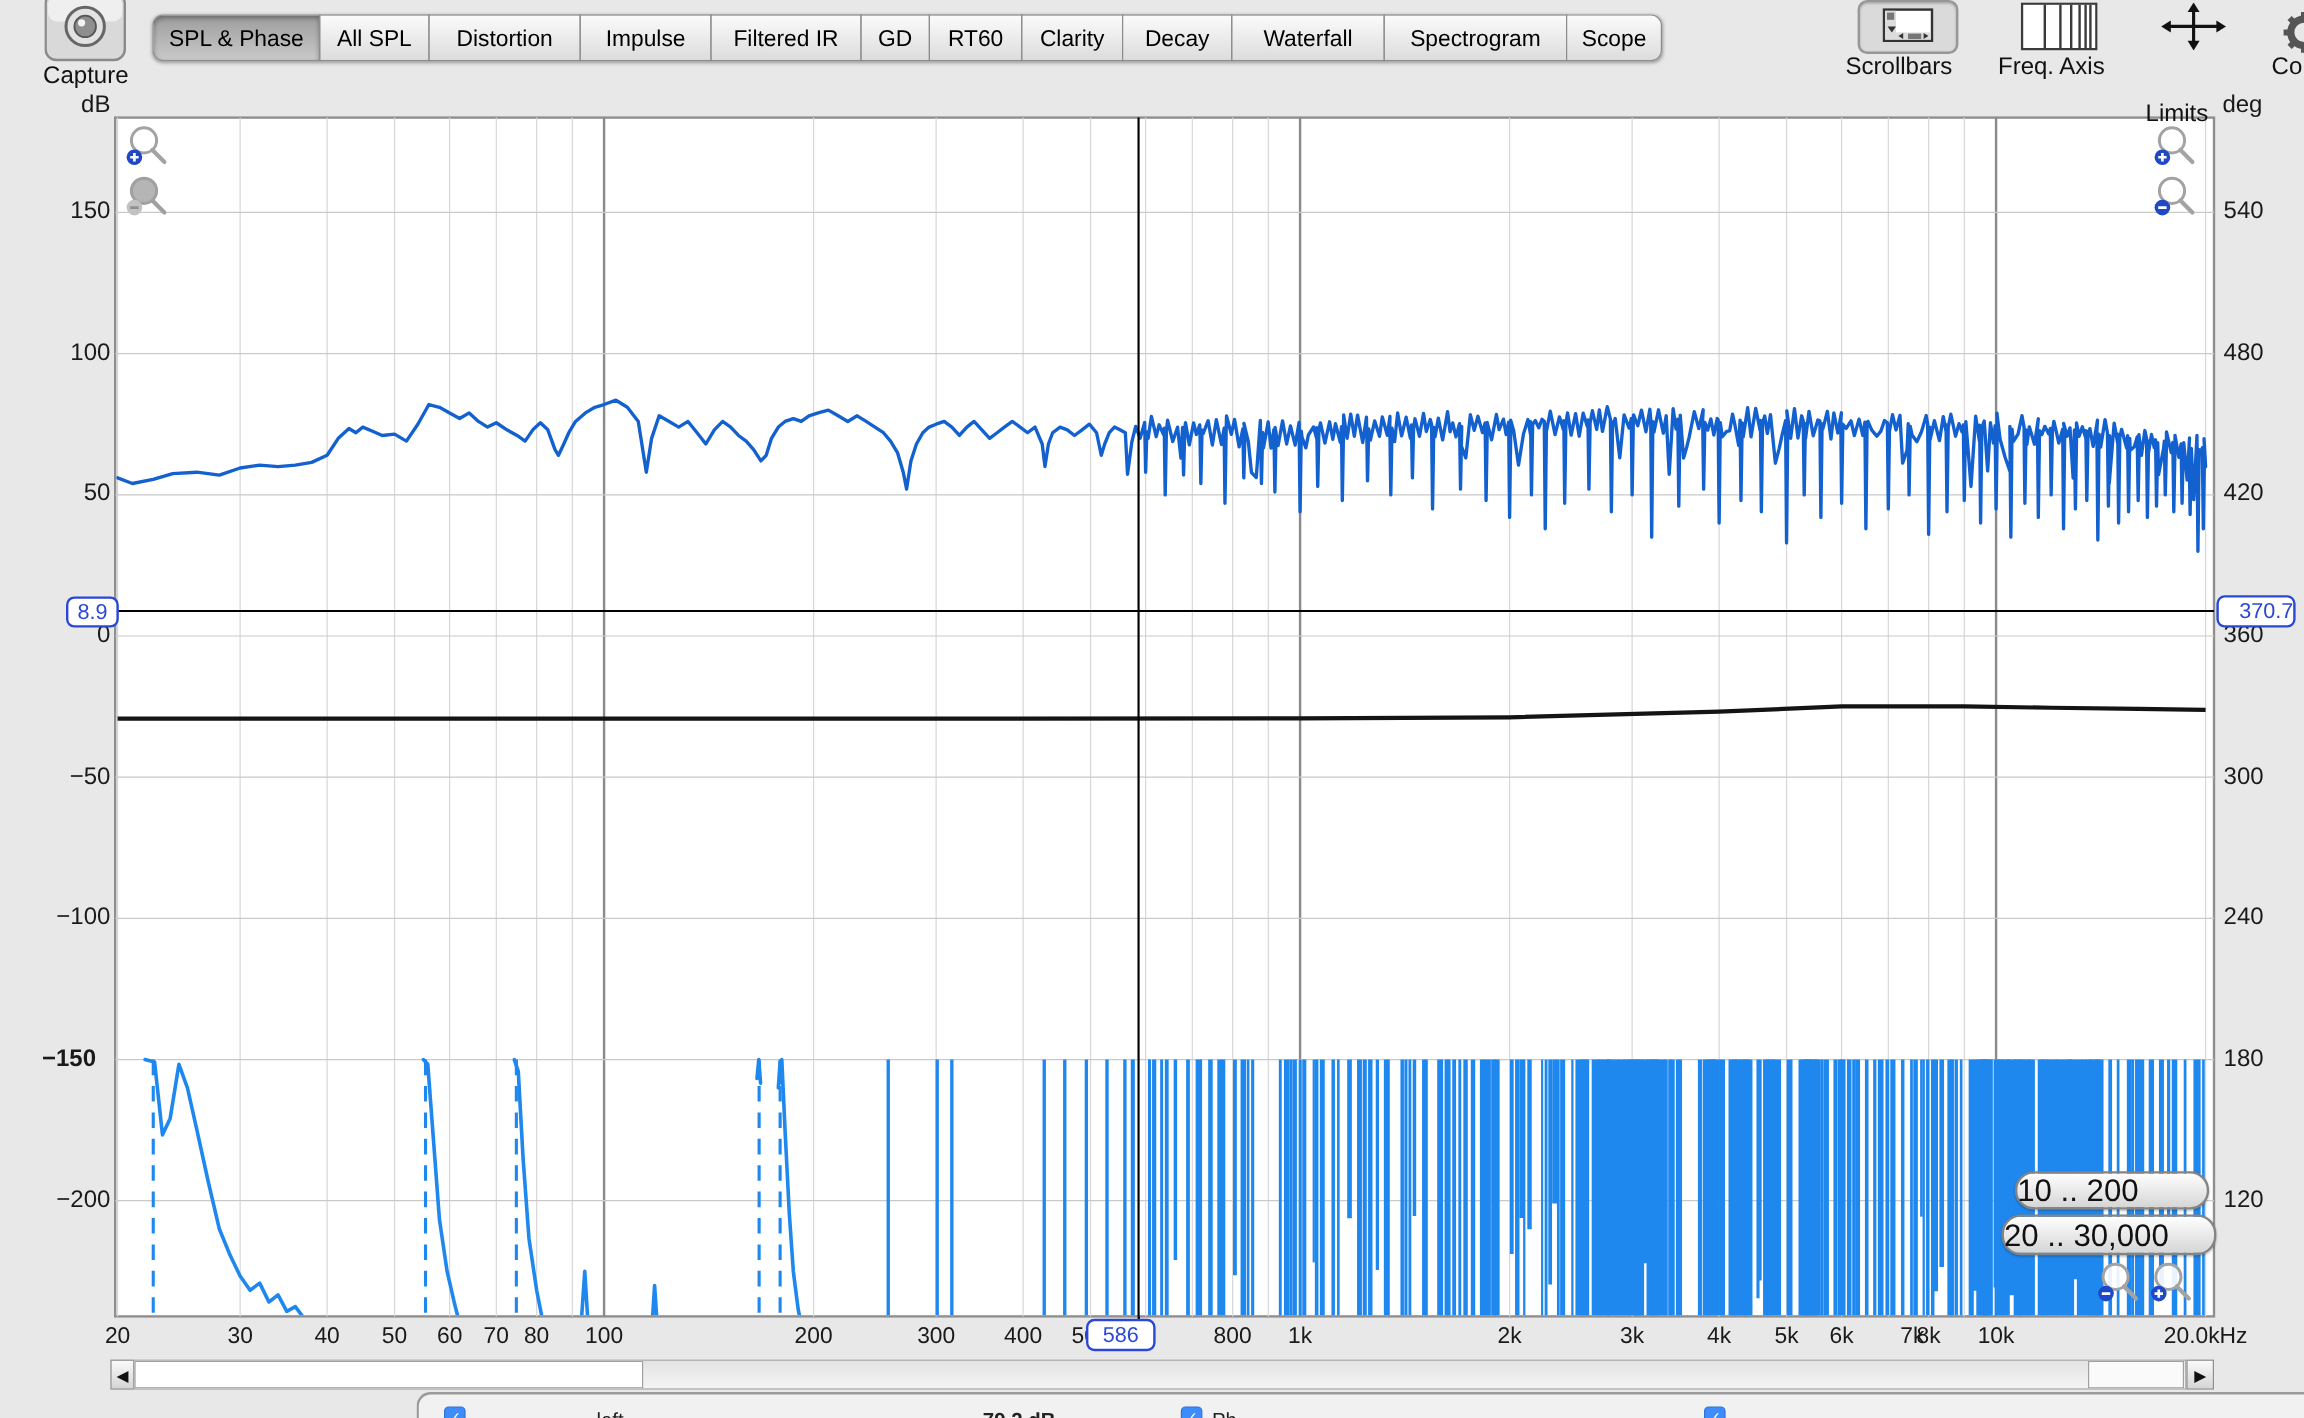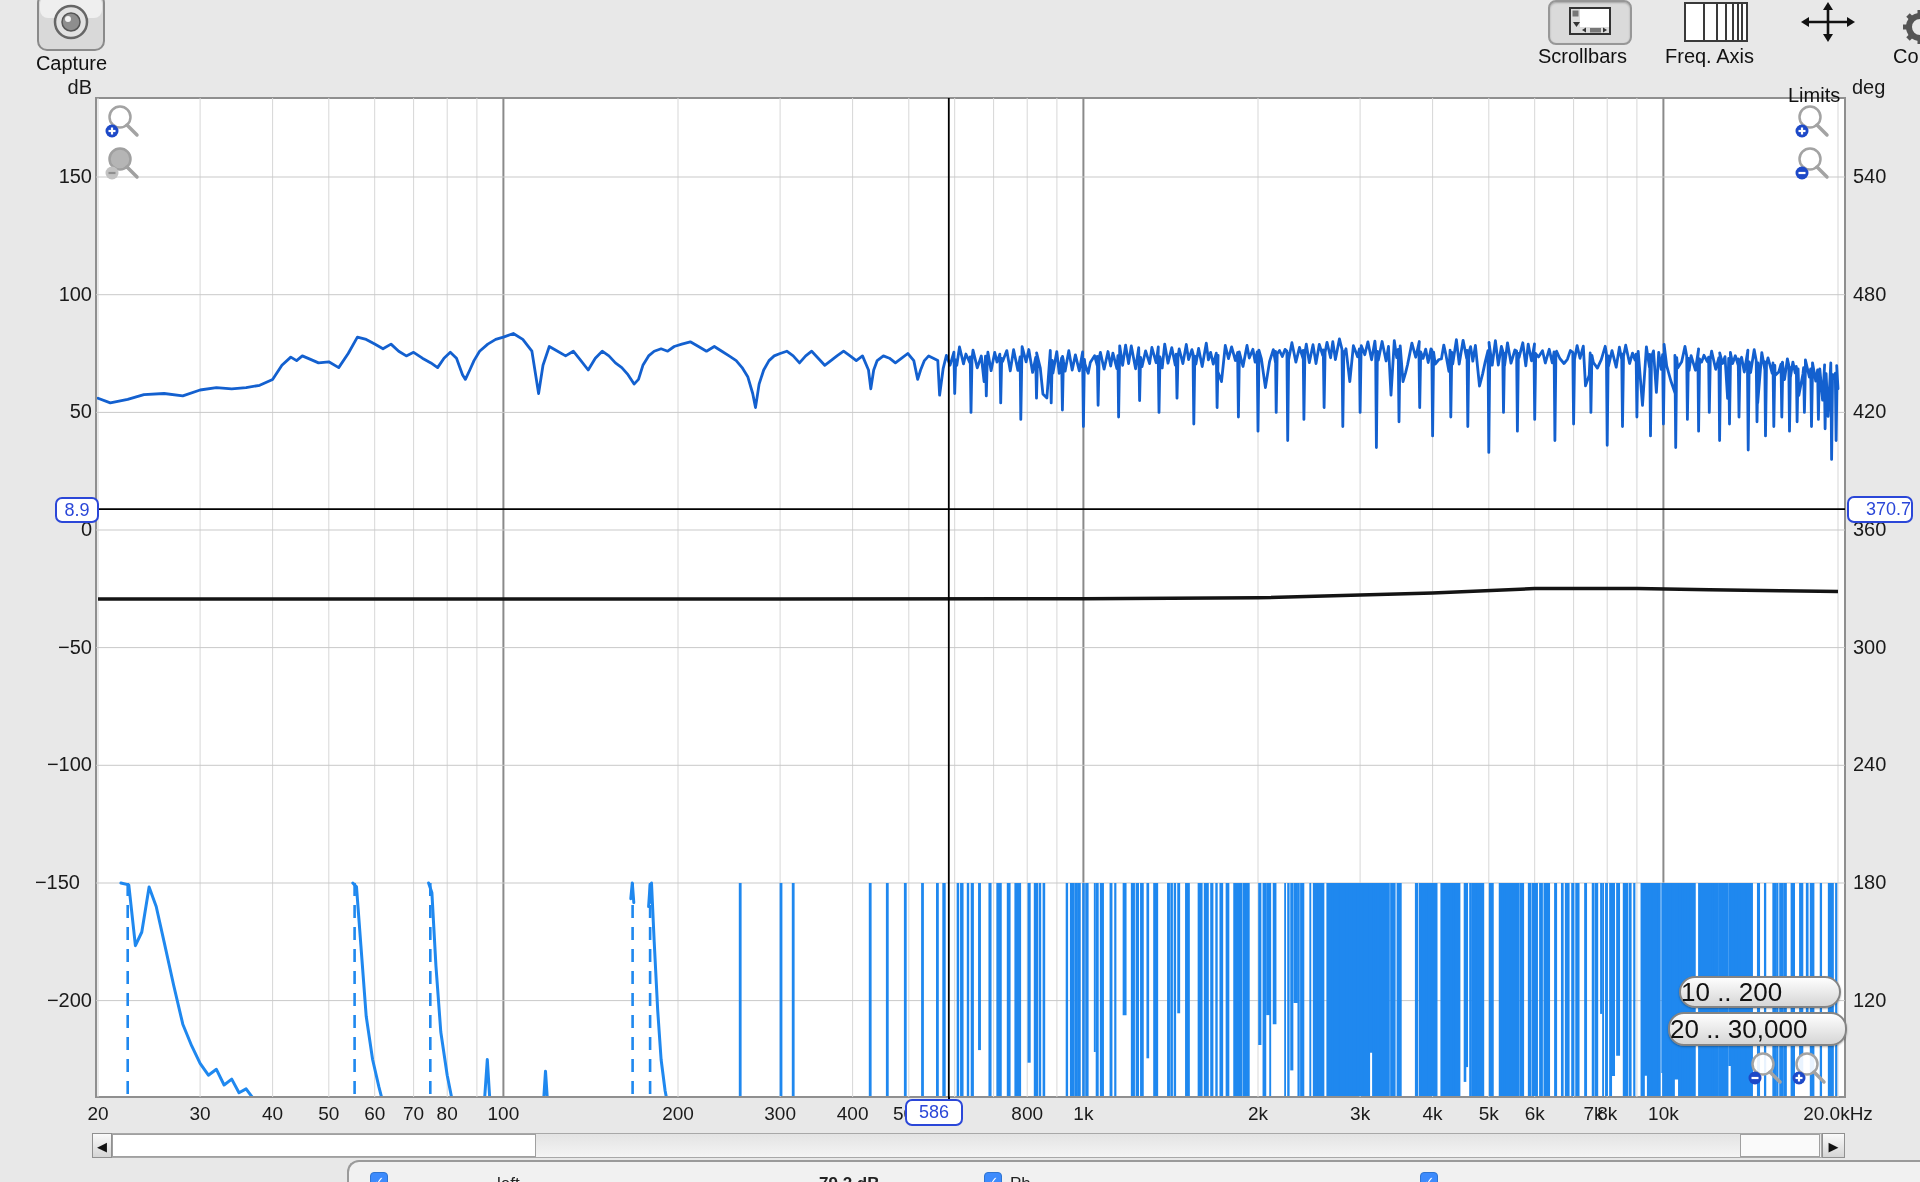--- a/index.html
+++ b/index.html
@@ -324,20 +324,34 @@
       <svg width="68" height="52">
         <rect x="1" y="-6" width="66" height="56" rx="9" fill="#d9d9d9" stroke="#8a8a8a" stroke-width="2"></rect>
         <rect x="3" y="-4" width="62" height="22" rx="8" fill="#efefef"></rect>
         <circle cx="34" cy="22" r="16" fill="#e2e2e2" stroke="#666" stroke-width="2.5"></circle>
         <circle cx="34" cy="22" r="9" fill="#8e8e8e" stroke="#555" stroke-width="1.5"></circle>
         <circle cx="31" cy="19" r="3" fill="#f2f2f2"></circle>
       </svg>
     </div>
     <div class="abs cap-label" style="left:14px;top:52px;width:115px;text-align:center;">Capture</div>
 
+    <div class="abs tabbar" id="tabbar" style="left:127px;top:12px;">
+        <div class="tab first selected" style="width: 140px;">SPL &amp; Phase</div>
+        <div class="tab" style="width: 92px;">All SPL</div>
+        <div class="tab" style="width: 127px;">Distortion</div>
+        <div class="tab" style="width: 110px;">Impulse</div>
+        <div class="tab" style="width: 126px;">Filtered IR</div>
+        <div class="tab" style="width: 58px;">GD</div>
+        <div class="tab" style="width: 78px;">RT60</div>
+        <div class="tab" style="width: 85px;">Clarity</div>
+        <div class="tab" style="width: 92px;">Decay</div>
+        <div class="tab" style="width: 128px;">Waterfall</div>
+        <div class="tab" style="width: 153px;">Spectrogram</div>
+        <div class="tab last" style="width: 80px;">Scope</div>
+      </div>
 
     <div class="abs pressed-btn" style="left:1548px;top:0;width:80px;height:41px;">
       <svg width="80" height="41">
         <rect x="20" y="6" width="40" height="26" fill="#ffffff" stroke="#333" stroke-width="2"></rect>
         <rect x="21" y="7" width="9" height="24" fill="#dcdcdc"></rect>
         <rect x="22.5" y="8.5" width="6" height="6" fill="#777"></rect>
         <polygon points="23,20 30,20 26.5,25" fill="#333"></polygon>
         <rect x="30" y="25" width="29" height="6" fill="#dcdcdc"></rect>
         <polygon points="32,28 36,25.5 36,30.5" fill="#333"></polygon>
         <rect x="40" y="26" width="11" height="4.5" fill="#777"></rect>
@@ -392,21 +406,21 @@
   <div class="abs axis-unit" style="left:40px;top:76px;width:52px;text-align:right;z-index:10">dB</div>
   <div class="abs axis-unit" style="left:1852px;top:76px;z-index:10">deg</div>
 
   <div id="left-ticks">
       <div class="abs ytick left" style="left: 38px; top: 165.05px;">150</div>
       <div class="abs ytick left" style="left: 38px; top: 282.7px;">100</div>
       <div class="abs ytick left" style="left: 38px; top: 400.35px;">50</div>
       <div class="abs ytick left" style="left: 38px; top: 518px;">0</div>
       <div class="abs ytick left" style="left: 38px; top: 635.65px;">−50</div>
       <div class="abs ytick left" style="left: 38px; top: 753.3px;">−100</div>
-      <div class="abs ytick left" style="left: 26px; top: 870.95px;">−150</div>
+      <div class="abs ytick left" style="left: 26px; top: 870.95px; font-weight: bold;">−150</div>
       <div class="abs ytick left" style="left: 38px; top: 988.6px;">−200</div>
     </div>
   <div id="right-ticks">
       <div class="abs ytick right" style="left: 1853px; top: 165.02px;">540</div>
       <div class="abs ytick right" style="left: 1853px; top: 282.68px;">480</div>
       <div class="abs ytick right" style="left: 1853px; top: 400.34px;">420</div>
       <div class="abs ytick right" style="left: 1853px; top: 518px;">360</div>
       <div class="abs ytick right" style="left: 1853px; top: 635.66px;">300</div>
       <div class="abs ytick right" style="left: 1853px; top: 753.32px;">240</div>
       <div class="abs ytick right" style="left: 1853px; top: 870.98px;">180</div>

